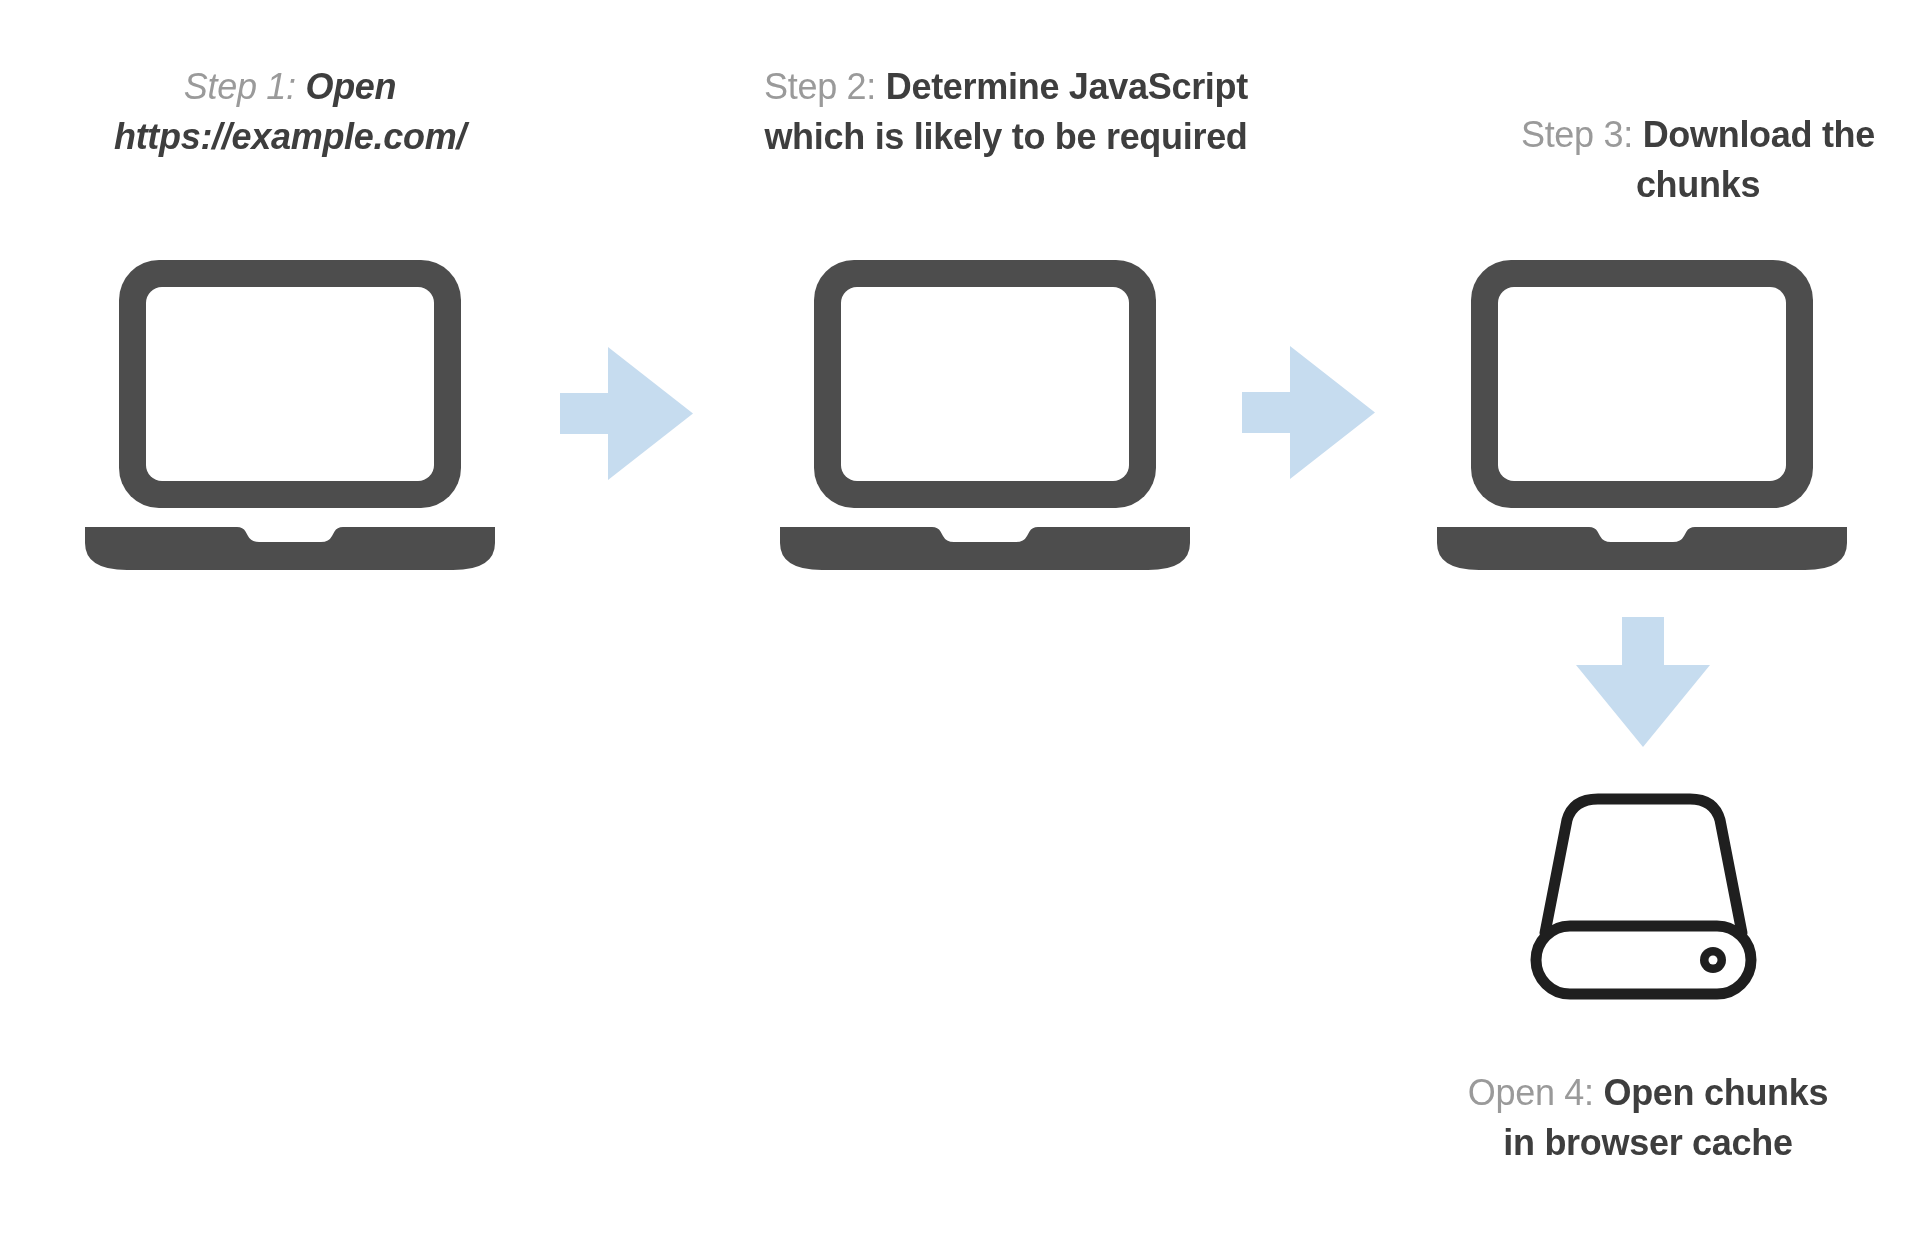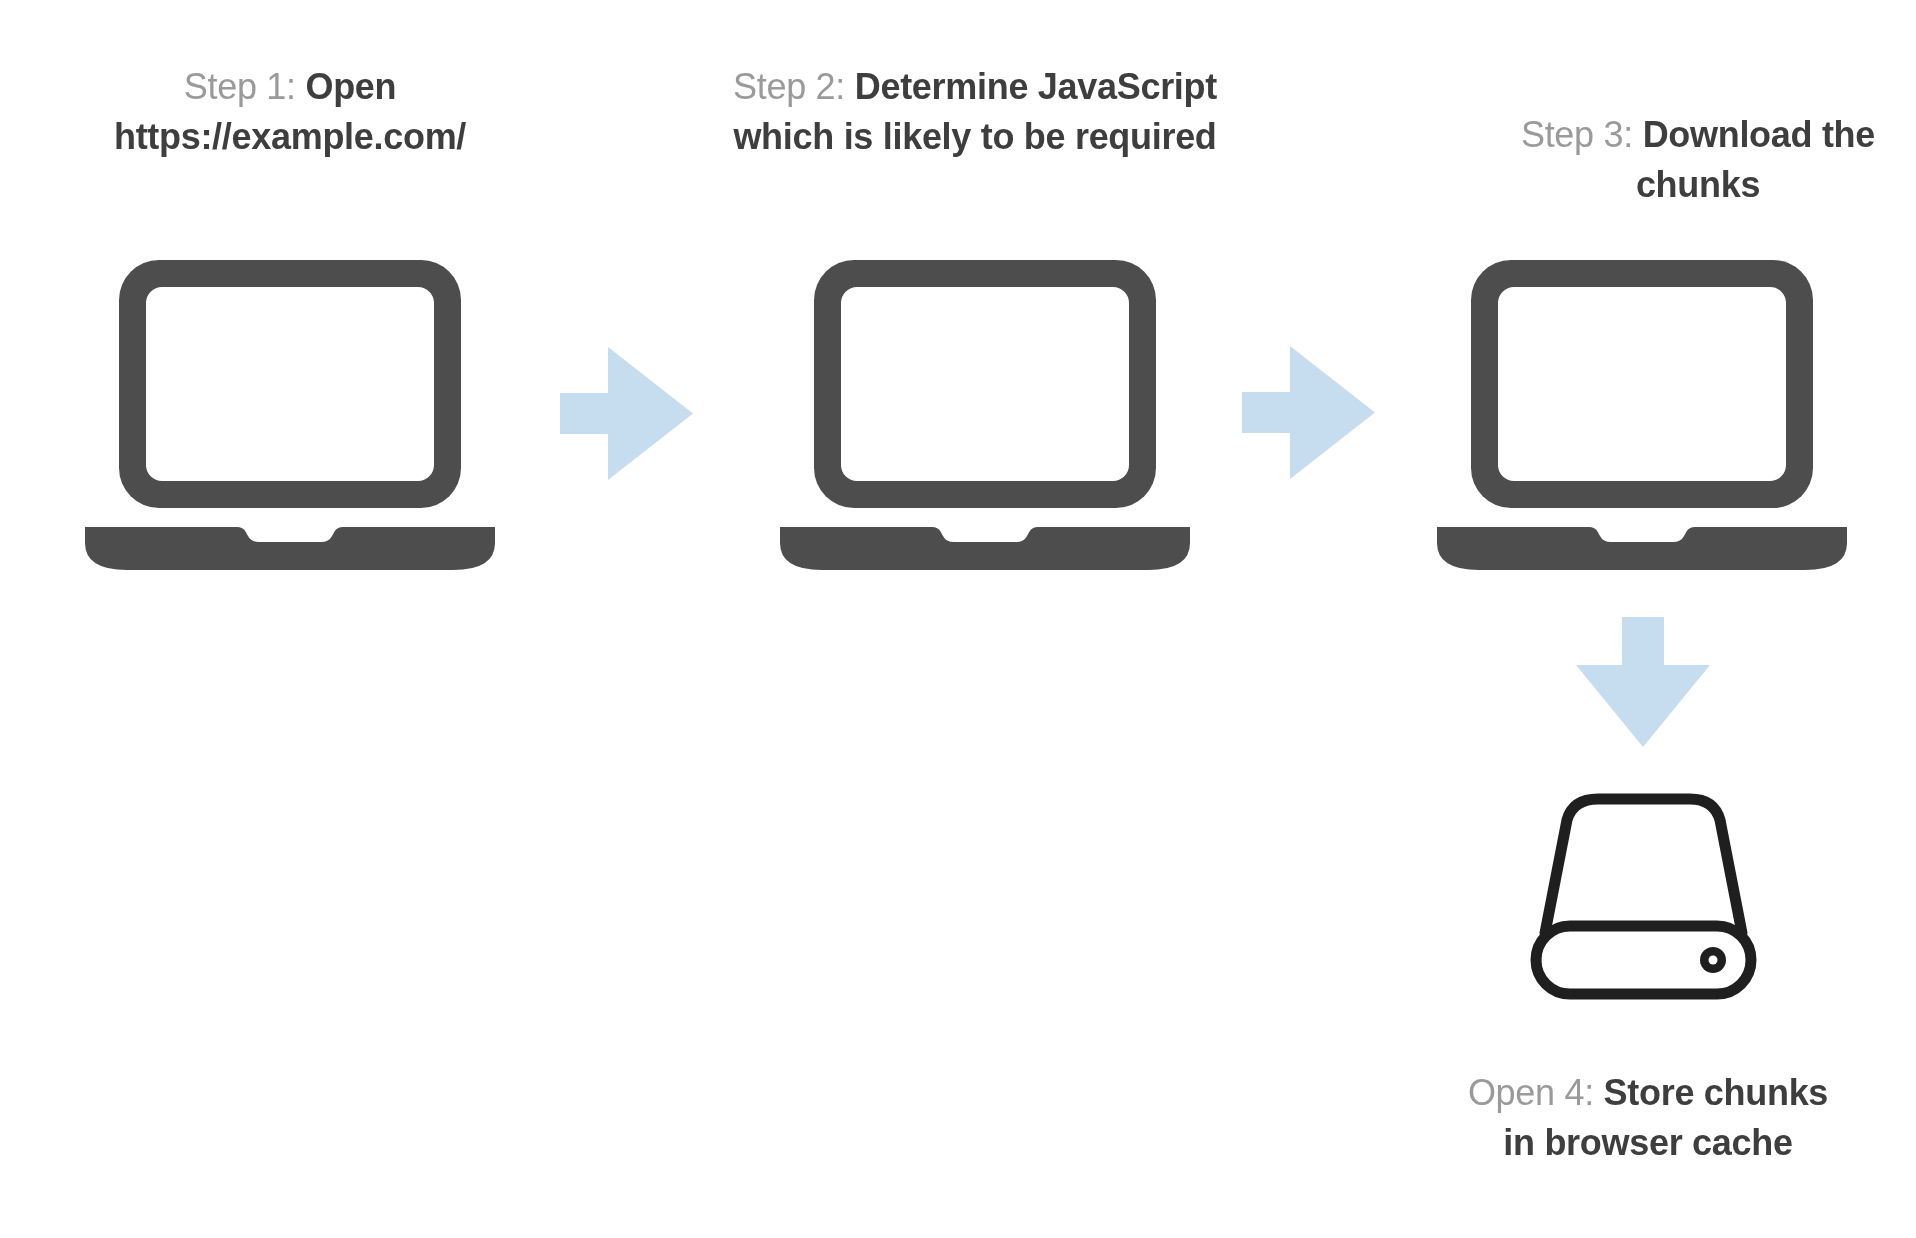--- a/index.html
+++ b/index.html
@@ -24,38 +24,38 @@
   .arrow-fill  { fill: var(--arrow-blue, #c6dcef); }
   .drive-stroke { stroke: var(--drive-outline, #1f1f1f); fill: none; stroke-width: 11; }
   .drive-stroke.filled-white { fill: #ffffff; }
   .drive-fill { fill: var(--drive-outline, #1f1f1f); }
   .led-hole { fill: #ffffff; }
   svg { display: block; }
 </style>
 </head>
 <body>
 
-<div class="abs step-label" style="left:40px; top:62px; width:500px;">
+<div class="abs step-label" style="left:40px; top:62px; width:500px;font-style:italic;">
   <span class="step-prefix">Step 1:</span>
   <span class="step-title">Open https://example.com/</span>
 </div>
 
-<div class="abs step-label" style="left:690px; top:62px; width:570px;">
+<div class="abs step-label" style="left:721px; top:62px; width:570px;">
   <span class="step-prefix">Step 2:</span>
   <span class="step-title">Determine JavaScript which is likely to be required</span>
 </div>
 
 <div class="abs step-label" style="left:1468px; top:62px; width:460px;margin-top:48px;">
   <span class="step-prefix">Step 3:</span>
   <span class="step-title">Download the chunks</span>
 </div>
 
 <div class="abs step-label" style="left:1448px; top:1068px; width:400px;">
   <span class="step-prefix">Open 4:</span>
-  <span class="step-title">Store chunks in browser cache</span>
+  <span class="step-title">Open chunks in browser cache</span>
 </div>
 
 <div class="abs" style="left:85px; top:255px;">
   <svg width="410" height="315" viewBox="0 0 410 315">
     <rect class="laptop-fill" x="34" y="5" width="342" height="248" rx="40"></rect>
     <rect class="screen-glass" x="61" y="32" width="288" height="194" rx="16"></rect>
     <path class="laptop-fill" d="M0 272 L152 272 Q158 272 160.5 276.5 L163 281 Q166 287 174 287 L236 287 Q244 287 247 281 L249.5 276.5 Q252 272 258 272 L410 272 L410 288 Q410 315 368 315 L42 315 Q0 315 0 288 Z"></path>
   </svg>
 </div>
 

